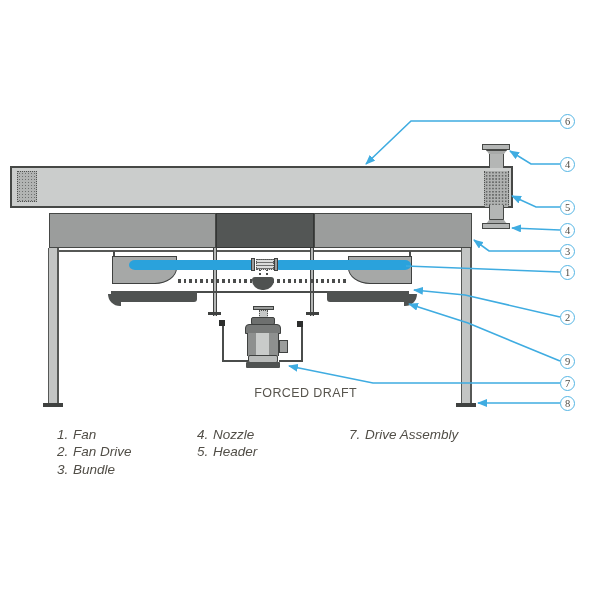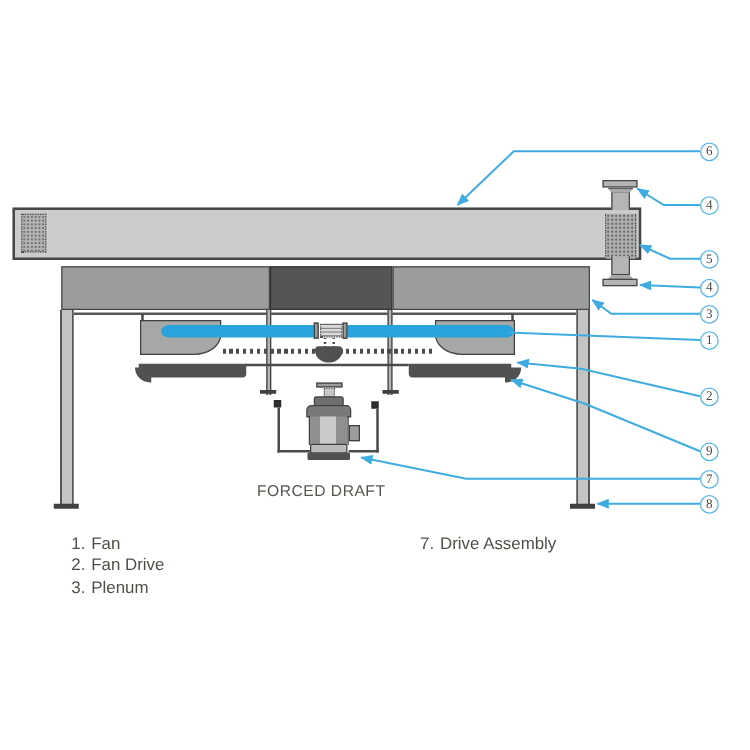--- a/index.html
+++ b/index.html
@@ -73,24 +73,24 @@
   .mount { width:6px; height:6px; background:#2c2e2d; z-index:5; }
   .frame { background:#4a4c4b; z-index:4; }
 
   
   #lines { left:0; top:0; width:600px; height:600px; z-index:20; pointer-events:none; }
   .co { left:560px; width:15px; height:15px; border:1.6px solid #55b6e5; border-radius:50%;
     background:#fff; color:#4e4b44; font-size:10.5px; display:flex; align-items:center;
     justify-content:center; z-index:30; font-family:"Liberation Serif", serif; }
 
   
-  .caption { left:157px; top:386px; width:200px; text-align:center;
+  .caption { left:157px; top:386px; width:200px; text-align:right;
     font-size:12.5px; letter-spacing:0.4px; color:#57544d; z-index:10; }
   .legend-col { top:426px; z-index:10; color:#514e47; font-size:13.5px; }
-  .lrow { height:17.3px; line-height:17.3px; white-space:nowrap; }
+  .lrow { height:17.3px; line-height:17.3px; white-space:nowrap;font-style:italic; }
   .lrow .num { display:inline-block; min-width:16px; }
 </style>
 </head>
 <body>
 
 <div id="canvas">
 
   <div class="abs bundle"></div>
   <div class="abs endplate"></div>
 
@@ -182,21 +182,23 @@
   <div class="abs co" style="top:310px;">2</div>
   <div class="abs co" style="top:354px;">9</div>
   <div class="abs co" style="top:376px;">7</div>
   <div class="abs co" style="top:396px;">8</div>
 
   <div class="abs caption">FORCED DRAFT</div>
 
   <div class="abs legend-col" style="left:57px;">
     <div class="lrow"><span class="num">1.</span><span>Fan</span></div>
     <div class="lrow"><span class="num">2.</span><span>Fan Drive</span></div>
-    <div class="lrow"><span class="num">3.</span><span>Plenum</span></div>
+    <div class="lrow"><span class="num">3.</span><span>Bundle</span></div>
   </div>
   <div class="abs legend-col" style="left:197px;">
+    <div class="lrow"><span class="num">4.</span><span>Nozzle</span></div>
+    <div class="lrow"><span class="num">5.</span><span>Header</span></div>
   </div>
-  <div class="abs legend-col" style="left:336px;">
+  <div class="abs legend-col" style="left:349px;">
     <div class="lrow"><span class="num">7.</span><span>Drive Assembly</span></div>
   </div>
 
 </div>
 
 </body></html>

